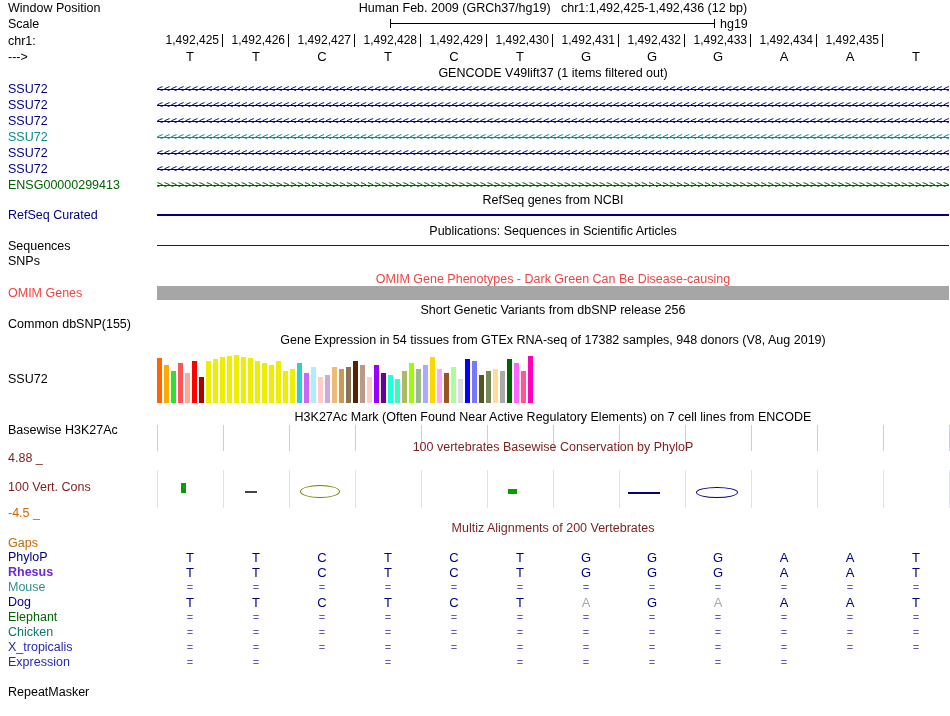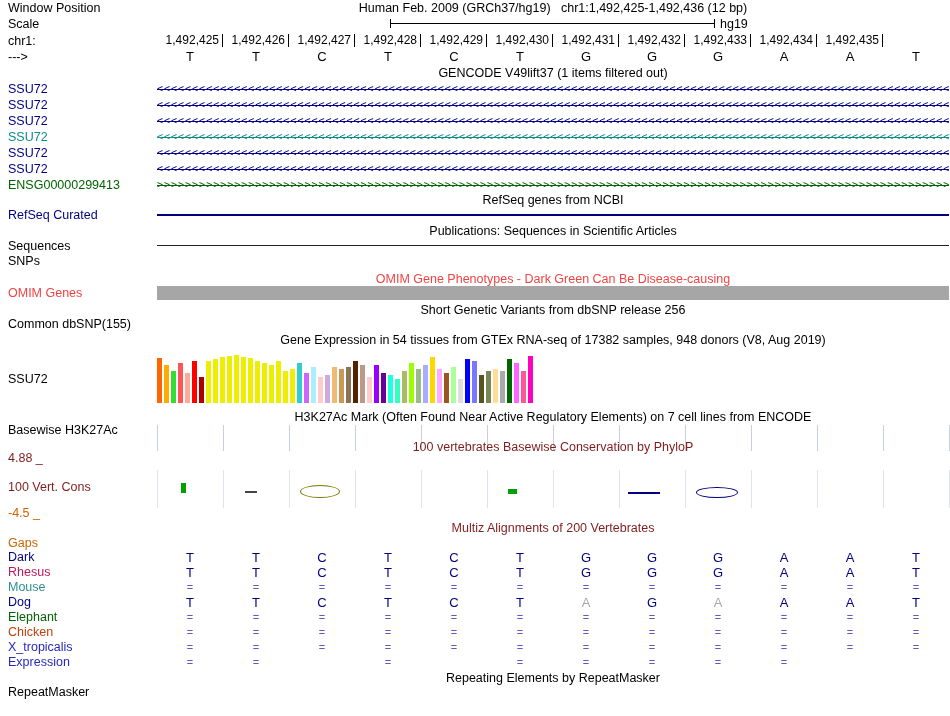--- a/index.html
+++ b/index.html
@@ -174,46 +174,45 @@
       <div style="position: absolute; left: 143px; top: 15px; width: 38px; height: 11px; border: 1.5px solid rgb(122, 122, 0); border-radius: 50%;"></div>
       <div style="position: absolute; left: 351px; top: 19px; width: 9px; height: 5px; background: rgb(0, 160, 0);"></div>
       <div style="position: absolute; left: 471px; top: 22px; width: 32px; height: 2px; background: rgb(0, 0, 128);"></div>
       <div style="position: absolute; left: 539px; top: 17px; width: 40px; height: 9px; border: 1.5px solid rgb(0, 0, 128); border-radius: 50%;"></div>
     </div>
   <div class="lbl c-orange" style="top:506px">-4.5 _</div>
 
   <div class="hdr c-blue" style="top:521px">Multiz Alignments of 200 Vertebrates</div>
   <div class="lbl c-orange" style="top:536px">Gaps</div>
 
-  <div class="hdr" style="top:671px">Repeating Elements by RepeatMasker</div>
   <div class="lbl" style="top:685px">RepeatMasker</div>
 
 <div class="lbl" style="top: 82px; color: rgb(0, 0, 128);">SSU72</div>
     <div class="generow" style="top: 82px; color: rgb(0, 0, 128);"><div class="gline" style="background: rgb(0, 0, 128);"></div><span class="gtx">&lt;&lt;&lt;&lt;&lt;&lt;&lt;&lt;&lt;&lt;&lt;&lt;&lt;&lt;&lt;&lt;&lt;&lt;&lt;&lt;&lt;&lt;&lt;&lt;&lt;&lt;&lt;&lt;&lt;&lt;&lt;&lt;&lt;&lt;&lt;&lt;&lt;&lt;&lt;&lt;&lt;&lt;&lt;&lt;&lt;&lt;&lt;&lt;&lt;&lt;&lt;&lt;&lt;&lt;&lt;&lt;&lt;&lt;&lt;&lt;&lt;&lt;&lt;&lt;&lt;&lt;&lt;&lt;&lt;&lt;&lt;&lt;&lt;&lt;&lt;&lt;&lt;&lt;&lt;&lt;&lt;&lt;&lt;&lt;&lt;&lt;&lt;&lt;&lt;&lt;&lt;&lt;&lt;&lt;&lt;&lt;&lt;&lt;&lt;&lt;&lt;&lt;&lt;&lt;&lt;&lt;&lt;&lt;&lt;&lt;&lt;&lt;&lt;&lt;&lt;&lt;&lt;&lt;&lt;&lt;&lt;&lt;&lt;&lt;&lt;&lt;&lt;&lt;&lt;&lt;</span></div>
     <div class="lbl" style="top: 98px; color: rgb(0, 0, 128);">SSU72</div>
     <div class="generow" style="top: 98px; color: rgb(0, 0, 128);"><div class="gline" style="background: rgb(0, 0, 128);"></div><span class="gtx">&lt;&lt;&lt;&lt;&lt;&lt;&lt;&lt;&lt;&lt;&lt;&lt;&lt;&lt;&lt;&lt;&lt;&lt;&lt;&lt;&lt;&lt;&lt;&lt;&lt;&lt;&lt;&lt;&lt;&lt;&lt;&lt;&lt;&lt;&lt;&lt;&lt;&lt;&lt;&lt;&lt;&lt;&lt;&lt;&lt;&lt;&lt;&lt;&lt;&lt;&lt;&lt;&lt;&lt;&lt;&lt;&lt;&lt;&lt;&lt;&lt;&lt;&lt;&lt;&lt;&lt;&lt;&lt;&lt;&lt;&lt;&lt;&lt;&lt;&lt;&lt;&lt;&lt;&lt;&lt;&lt;&lt;&lt;&lt;&lt;&lt;&lt;&lt;&lt;&lt;&lt;&lt;&lt;&lt;&lt;&lt;&lt;&lt;&lt;&lt;&lt;&lt;&lt;&lt;&lt;&lt;&lt;&lt;&lt;&lt;&lt;&lt;&lt;&lt;&lt;&lt;&lt;&lt;&lt;&lt;&lt;&lt;&lt;&lt;&lt;&lt;&lt;&lt;&lt;&lt;</span></div>
     <div class="lbl" style="top: 114px; color: rgb(0, 0, 128);">SSU72</div>
     <div class="generow" style="top: 114px; color: rgb(0, 0, 128);"><div class="gline" style="background: rgb(0, 0, 128);"></div><span class="gtx">&lt;&lt;&lt;&lt;&lt;&lt;&lt;&lt;&lt;&lt;&lt;&lt;&lt;&lt;&lt;&lt;&lt;&lt;&lt;&lt;&lt;&lt;&lt;&lt;&lt;&lt;&lt;&lt;&lt;&lt;&lt;&lt;&lt;&lt;&lt;&lt;&lt;&lt;&lt;&lt;&lt;&lt;&lt;&lt;&lt;&lt;&lt;&lt;&lt;&lt;&lt;&lt;&lt;&lt;&lt;&lt;&lt;&lt;&lt;&lt;&lt;&lt;&lt;&lt;&lt;&lt;&lt;&lt;&lt;&lt;&lt;&lt;&lt;&lt;&lt;&lt;&lt;&lt;&lt;&lt;&lt;&lt;&lt;&lt;&lt;&lt;&lt;&lt;&lt;&lt;&lt;&lt;&lt;&lt;&lt;&lt;&lt;&lt;&lt;&lt;&lt;&lt;&lt;&lt;&lt;&lt;&lt;&lt;&lt;&lt;&lt;&lt;&lt;&lt;&lt;&lt;&lt;&lt;&lt;&lt;&lt;&lt;&lt;&lt;&lt;&lt;&lt;&lt;&lt;&lt;</span></div>
     <div class="lbl" style="top: 130px; color: rgb(13, 138, 138);">SSU72</div>
     <div class="generow" style="top: 130px; color: rgb(13, 138, 138);"><div class="gline" style="background: rgb(13, 138, 138);"></div><span class="gtx">&lt;&lt;&lt;&lt;&lt;&lt;&lt;&lt;&lt;&lt;&lt;&lt;&lt;&lt;&lt;&lt;&lt;&lt;&lt;&lt;&lt;&lt;&lt;&lt;&lt;&lt;&lt;&lt;&lt;&lt;&lt;&lt;&lt;&lt;&lt;&lt;&lt;&lt;&lt;&lt;&lt;&lt;&lt;&lt;&lt;&lt;&lt;&lt;&lt;&lt;&lt;&lt;&lt;&lt;&lt;&lt;&lt;&lt;&lt;&lt;&lt;&lt;&lt;&lt;&lt;&lt;&lt;&lt;&lt;&lt;&lt;&lt;&lt;&lt;&lt;&lt;&lt;&lt;&lt;&lt;&lt;&lt;&lt;&lt;&lt;&lt;&lt;&lt;&lt;&lt;&lt;&lt;&lt;&lt;&lt;&lt;&lt;&lt;&lt;&lt;&lt;&lt;&lt;&lt;&lt;&lt;&lt;&lt;&lt;&lt;&lt;&lt;&lt;&lt;&lt;&lt;&lt;&lt;&lt;&lt;&lt;&lt;&lt;&lt;&lt;&lt;&lt;&lt;&lt;&lt;</span></div>
     <div class="lbl" style="top: 146px; color: rgb(0, 0, 128);">SSU72</div>
     <div class="generow" style="top: 146px; color: rgb(0, 0, 128);"><div class="gline" style="background: rgb(0, 0, 128);"></div><span class="gtx">&lt;&lt;&lt;&lt;&lt;&lt;&lt;&lt;&lt;&lt;&lt;&lt;&lt;&lt;&lt;&lt;&lt;&lt;&lt;&lt;&lt;&lt;&lt;&lt;&lt;&lt;&lt;&lt;&lt;&lt;&lt;&lt;&lt;&lt;&lt;&lt;&lt;&lt;&lt;&lt;&lt;&lt;&lt;&lt;&lt;&lt;&lt;&lt;&lt;&lt;&lt;&lt;&lt;&lt;&lt;&lt;&lt;&lt;&lt;&lt;&lt;&lt;&lt;&lt;&lt;&lt;&lt;&lt;&lt;&lt;&lt;&lt;&lt;&lt;&lt;&lt;&lt;&lt;&lt;&lt;&lt;&lt;&lt;&lt;&lt;&lt;&lt;&lt;&lt;&lt;&lt;&lt;&lt;&lt;&lt;&lt;&lt;&lt;&lt;&lt;&lt;&lt;&lt;&lt;&lt;&lt;&lt;&lt;&lt;&lt;&lt;&lt;&lt;&lt;&lt;&lt;&lt;&lt;&lt;&lt;&lt;&lt;&lt;&lt;&lt;&lt;&lt;&lt;&lt;&lt;</span></div>
     <div class="lbl" style="top: 162px; color: rgb(0, 0, 128);">SSU72</div>
     <div class="generow" style="top: 162px; color: rgb(0, 0, 128);"><div class="gline" style="background: rgb(0, 0, 128);"></div><span class="gtx">&lt;&lt;&lt;&lt;&lt;&lt;&lt;&lt;&lt;&lt;&lt;&lt;&lt;&lt;&lt;&lt;&lt;&lt;&lt;&lt;&lt;&lt;&lt;&lt;&lt;&lt;&lt;&lt;&lt;&lt;&lt;&lt;&lt;&lt;&lt;&lt;&lt;&lt;&lt;&lt;&lt;&lt;&lt;&lt;&lt;&lt;&lt;&lt;&lt;&lt;&lt;&lt;&lt;&lt;&lt;&lt;&lt;&lt;&lt;&lt;&lt;&lt;&lt;&lt;&lt;&lt;&lt;&lt;&lt;&lt;&lt;&lt;&lt;&lt;&lt;&lt;&lt;&lt;&lt;&lt;&lt;&lt;&lt;&lt;&lt;&lt;&lt;&lt;&lt;&lt;&lt;&lt;&lt;&lt;&lt;&lt;&lt;&lt;&lt;&lt;&lt;&lt;&lt;&lt;&lt;&lt;&lt;&lt;&lt;&lt;&lt;&lt;&lt;&lt;&lt;&lt;&lt;&lt;&lt;&lt;&lt;&lt;&lt;&lt;&lt;&lt;&lt;&lt;&lt;&lt;</span></div>
     <div class="lbl" style="top: 178px; color: rgb(0, 100, 0);">ENSG00000299413</div>
     <div class="generow" style="top: 178px; color: rgb(0, 100, 0);"><div class="gline" style="background: rgb(0, 100, 0);"></div><span class="gtx">&gt;&gt;&gt;&gt;&gt;&gt;&gt;&gt;&gt;&gt;&gt;&gt;&gt;&gt;&gt;&gt;&gt;&gt;&gt;&gt;&gt;&gt;&gt;&gt;&gt;&gt;&gt;&gt;&gt;&gt;&gt;&gt;&gt;&gt;&gt;&gt;&gt;&gt;&gt;&gt;&gt;&gt;&gt;&gt;&gt;&gt;&gt;&gt;&gt;&gt;&gt;&gt;&gt;&gt;&gt;&gt;&gt;&gt;&gt;&gt;&gt;&gt;&gt;&gt;&gt;&gt;&gt;&gt;&gt;&gt;&gt;&gt;&gt;&gt;&gt;&gt;&gt;&gt;&gt;&gt;&gt;&gt;&gt;&gt;&gt;&gt;&gt;&gt;&gt;&gt;&gt;&gt;&gt;&gt;&gt;&gt;&gt;&gt;&gt;&gt;&gt;&gt;&gt;&gt;&gt;&gt;&gt;&gt;&gt;&gt;&gt;&gt;&gt;&gt;&gt;&gt;&gt;&gt;&gt;&gt;&gt;&gt;&gt;&gt;&gt;&gt;&gt;&gt;&gt;&gt;</span></div>
-    <div class="lbl" style="top: 550px; color: rgb(0, 0, 128);">Dark</div>
+    <div class="lbl" style="top: 550px; color: rgb(0, 0, 128);">PhyloP</div>
     <div class="sprow" style="top: 550px;"><span class="scell" style="color: rgb(0, 0, 128);">T</span><span class="scell" style="color: rgb(0, 0, 128);">T</span><span class="scell" style="color: rgb(0, 0, 128);">C</span><span class="scell" style="color: rgb(0, 0, 128);">T</span><span class="scell" style="color: rgb(0, 0, 128);">C</span><span class="scell" style="color: rgb(0, 0, 128);">T</span><span class="scell" style="color: rgb(0, 0, 128);">G</span><span class="scell" style="color: rgb(0, 0, 128);">G</span><span class="scell" style="color: rgb(0, 0, 128);">G</span><span class="scell" style="color: rgb(0, 0, 128);">A</span><span class="scell" style="color: rgb(0, 0, 128);">A</span><span class="scell" style="color: rgb(0, 0, 128);">T</span></div>
-    <div class="lbl" style="top: 565px; color: #be185d;">Rhesus</div>
+    <div class="lbl" style="top: 565px; color: #6d28d9; font-weight: bold;">Rhesus</div>
     <div class="sprow" style="top: 565px;"><span class="scell" style="color: rgb(0, 0, 128);">T</span><span class="scell" style="color: rgb(0, 0, 128);">T</span><span class="scell" style="color: rgb(0, 0, 128);">C</span><span class="scell" style="color: rgb(0, 0, 128);">T</span><span class="scell" style="color: rgb(0, 0, 128);">C</span><span class="scell" style="color: rgb(0, 0, 128);">T</span><span class="scell" style="color: rgb(0, 0, 128);">G</span><span class="scell" style="color: rgb(0, 0, 128);">G</span><span class="scell" style="color: rgb(0, 0, 128);">G</span><span class="scell" style="color: rgb(0, 0, 128);">A</span><span class="scell" style="color: rgb(0, 0, 128);">A</span><span class="scell" style="color: rgb(0, 0, 128);">T</span></div>
     <div class="lbl" style="top: 580px; color: rgb(47, 143, 143);">Mouse</div>
     <div class="sprow" style="top: 580px;"><span class="scell eq">=</span><span class="scell eq">=</span><span class="scell eq">=</span><span class="scell eq">=</span><span class="scell eq">=</span><span class="scell eq">=</span><span class="scell eq">=</span><span class="scell eq">=</span><span class="scell eq">=</span><span class="scell eq">=</span><span class="scell eq">=</span><span class="scell eq">=</span></div>
     <div class="lbl" style="top: 595px; color: rgb(0, 0, 128);">Dog</div>
     <div class="sprow" style="top: 595px;"><span class="scell" style="color: rgb(0, 0, 128);">T</span><span class="scell" style="color: rgb(0, 0, 128);">T</span><span class="scell" style="color: rgb(0, 0, 128);">C</span><span class="scell" style="color: rgb(0, 0, 128);">T</span><span class="scell" style="color: rgb(0, 0, 128);">C</span><span class="scell" style="color: rgb(0, 0, 128);">T</span><span class="scell" style="color: rgb(168, 168, 168);">A</span><span class="scell" style="color: rgb(0, 0, 128);">G</span><span class="scell" style="color: rgb(168, 168, 168);">A</span><span class="scell" style="color: rgb(0, 0, 128);">A</span><span class="scell" style="color: rgb(0, 0, 128);">A</span><span class="scell" style="color: rgb(0, 0, 128);">T</span></div>
     <div class="lbl" style="top: 610px; color: rgb(0, 100, 0);">Elephant</div>
     <div class="sprow" style="top: 610px;"><span class="scell eq">=</span><span class="scell eq">=</span><span class="scell eq">=</span><span class="scell eq">=</span><span class="scell eq">=</span><span class="scell eq">=</span><span class="scell eq">=</span><span class="scell eq">=</span><span class="scell eq">=</span><span class="scell eq">=</span><span class="scell eq">=</span><span class="scell eq">=</span></div>
-    <div class="lbl" style="top: 625px; color: #c2410c;">Chicken</div>
+    <div class="lbl" style="top: 625px; color: #0f766e;">Chicken</div>
     <div class="sprow" style="top: 625px;"><span class="scell eq">=</span><span class="scell eq">=</span><span class="scell eq">=</span><span class="scell eq">=</span><span class="scell eq">=</span><span class="scell eq">=</span><span class="scell eq">=</span><span class="scell eq">=</span><span class="scell eq">=</span><span class="scell eq">=</span><span class="scell eq">=</span><span class="scell eq">=</span></div>
     <div class="lbl" style="top: 640px; color: rgb(40, 40, 184);">X_tropicalis</div>
     <div class="sprow" style="top: 640px;"><span class="scell eq">=</span><span class="scell eq">=</span><span class="scell eq">=</span><span class="scell eq">=</span><span class="scell eq">=</span><span class="scell eq">=</span><span class="scell eq">=</span><span class="scell eq">=</span><span class="scell eq">=</span><span class="scell eq">=</span><span class="scell eq">=</span><span class="scell eq">=</span></div>
     <div class="lbl" style="top: 655px; color: rgb(40, 40, 184);">Expression</div>
     <div class="sprow" style="top: 655px;"><span class="scell eq">=</span><span class="scell eq">=</span><span class="scell"></span><span class="scell eq">=</span><span class="scell"></span><span class="scell eq">=</span><span class="scell eq">=</span><span class="scell eq">=</span><span class="scell eq">=</span><span class="scell eq">=</span><span class="scell"></span><span class="scell"></span></div>
   </div>
 
 </body></html>

